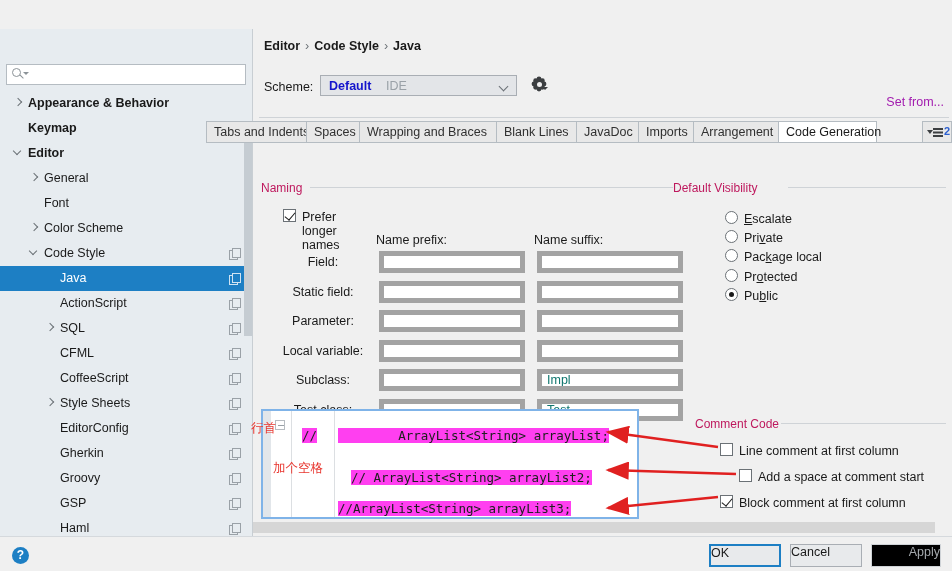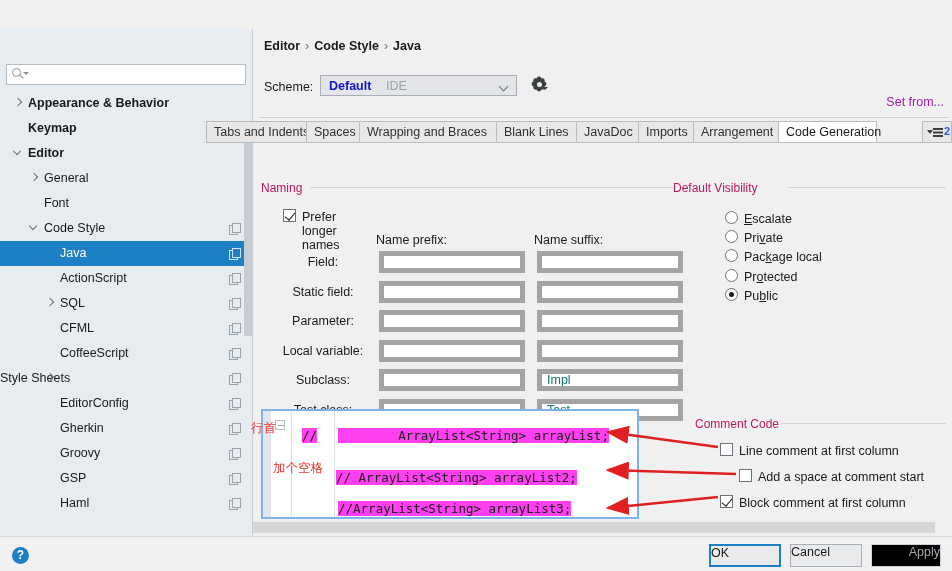--- a/index.html
+++ b/index.html
@@ -167,27 +167,28 @@
       <div class="magh"></div>
       <div class="magtri"></div>
       <input class="search-input" value="" placeholder="" style="">
     </div>
     <div class="tree" id="tree">
         <div class="trow bold"><span class="arrow" style="left: 14px;"></span><span class="lbl" style="margin-left: 28px;">Appearance &amp; Behavior</span></div>
         <div class="trow bold"><span class="lbl" style="margin-left: 28px;">Keymap</span></div>
         <div class="trow bold"><span class="arrow down" style="left: 14px;"></span><span class="lbl" style="margin-left: 28px;">Editor</span></div>
         <div class="trow"><span class="arrow" style="left: 30px;"></span><span class="lbl" style="margin-left: 44px;">General</span></div>
         <div class="trow"><span class="lbl" style="margin-left: 44px;">Font</span></div>
+        <div class="trow"><span class="arrow" style="left: 30px;"></span><span class="lbl" style="margin-left: 44px;">Color Scheme</span></div>
         <div class="trow"><span class="arrow down" style="left: 30px;"></span><span class="lbl" style="margin-left: 44px;">Code Style</span><span class="copyic"></span></div>
         <div class="trow sel"><span class="lbl" style="margin-left: 60px;">Java</span><span class="copyic"></span></div>
         <div class="trow"><span class="lbl" style="margin-left: 60px;">ActionScript</span><span class="copyic"></span></div>
         <div class="trow"><span class="arrow" style="left: 46px;"></span><span class="lbl" style="margin-left: 60px;">SQL</span><span class="copyic"></span></div>
         <div class="trow"><span class="lbl" style="margin-left: 60px;">CFML</span><span class="copyic"></span></div>
         <div class="trow"><span class="lbl" style="margin-left: 60px;">CoffeeScript</span><span class="copyic"></span></div>
-        <div class="trow"><span class="arrow" style="left: 46px;"></span><span class="lbl" style=" text-align: right;">Style Sheets</span><span class="copyic"></span></div>
+        <div class="trow"><span class="arrow" style="left: 46px;"></span><span class="lbl" style="margin-left: 60px; text-align: right;">Style Sheets</span><span class="copyic"></span></div>
         <div class="trow"><span class="lbl" style="margin-left: 60px;">EditorConfig</span><span class="copyic"></span></div>
         <div class="trow"><span class="lbl" style="margin-left: 60px;">Gherkin</span><span class="copyic"></span></div>
         <div class="trow"><span class="lbl" style="margin-left: 60px;">Groovy</span><span class="copyic"></span></div>
         <div class="trow"><span class="lbl" style="margin-left: 60px;">GSP</span><span class="copyic"></span></div>
         <div class="trow"><span class="lbl" style="margin-left: 60px;">Haml</span><span class="copyic"></span></div>
       </div>
     <div class="lscroll">
       <div class="thumb"></div>
     </div>
   </div>
@@ -289,21 +290,21 @@
         <div class="cblab" style="left: 486px; top: 467px; white-space: nowrap;">Block comment at first column</div>
       </div>
 
     <div class="preview">
       <div class="pv-strip"></div>
       <div class="pv-gut1"></div>
       <div class="pv-gut2"></div>
       <div class="pv-fold"></div>
       <div class="code" style="left:39px; top:17px;">//</div>
       <div class="code" style="left:75px; top:17px;">        ArrayList&lt;String&gt; arrayList;</div>
-      <div class="code" style="left:73px; top:59px;">// ArrayList&lt;String&gt; arrayList2;</div>
+      <div class="code" style="left:88px; top:59px;">// ArrayList&lt;String&gt; arrayList2;</div>
       <div class="code" style="left:75px; top:90px;">//ArrayList&lt;String&gt; arrayList3;</div>
     </div>
     <div class="cn" style="left:-2px; top:391px;">行首</div>
     <div class="cn" style="left:20px; top:431px;">加个空格</div>
 
     <div class="hscroll"></div>
   </div>
 
   <svg class="arrsvg">
     <defs>

